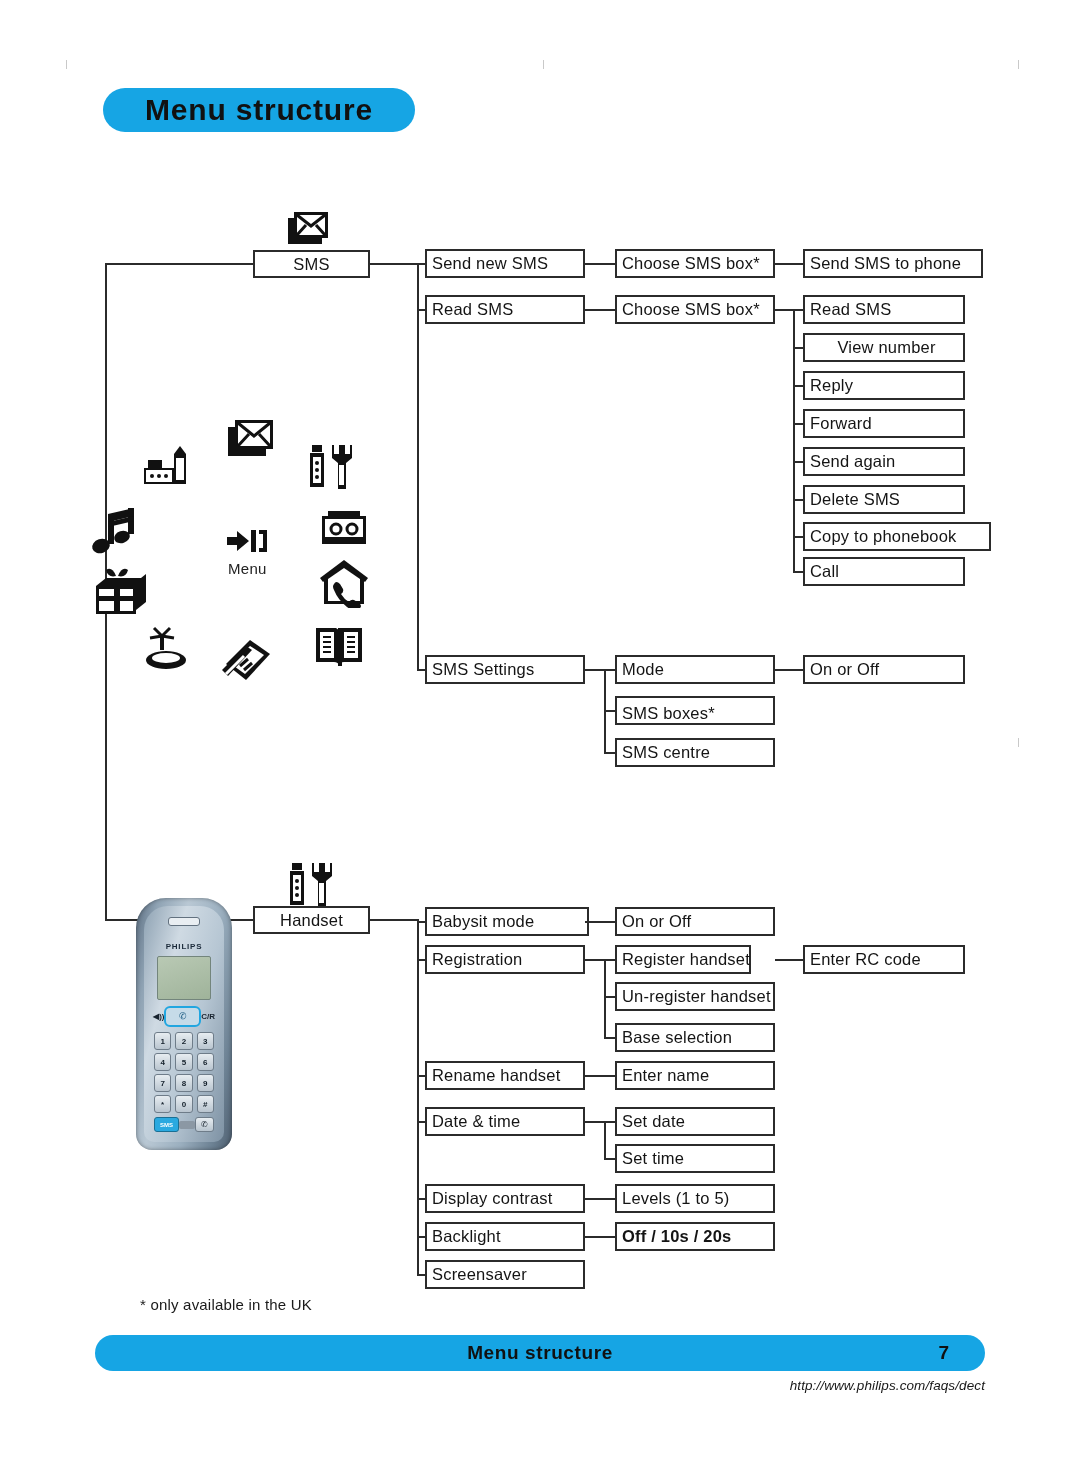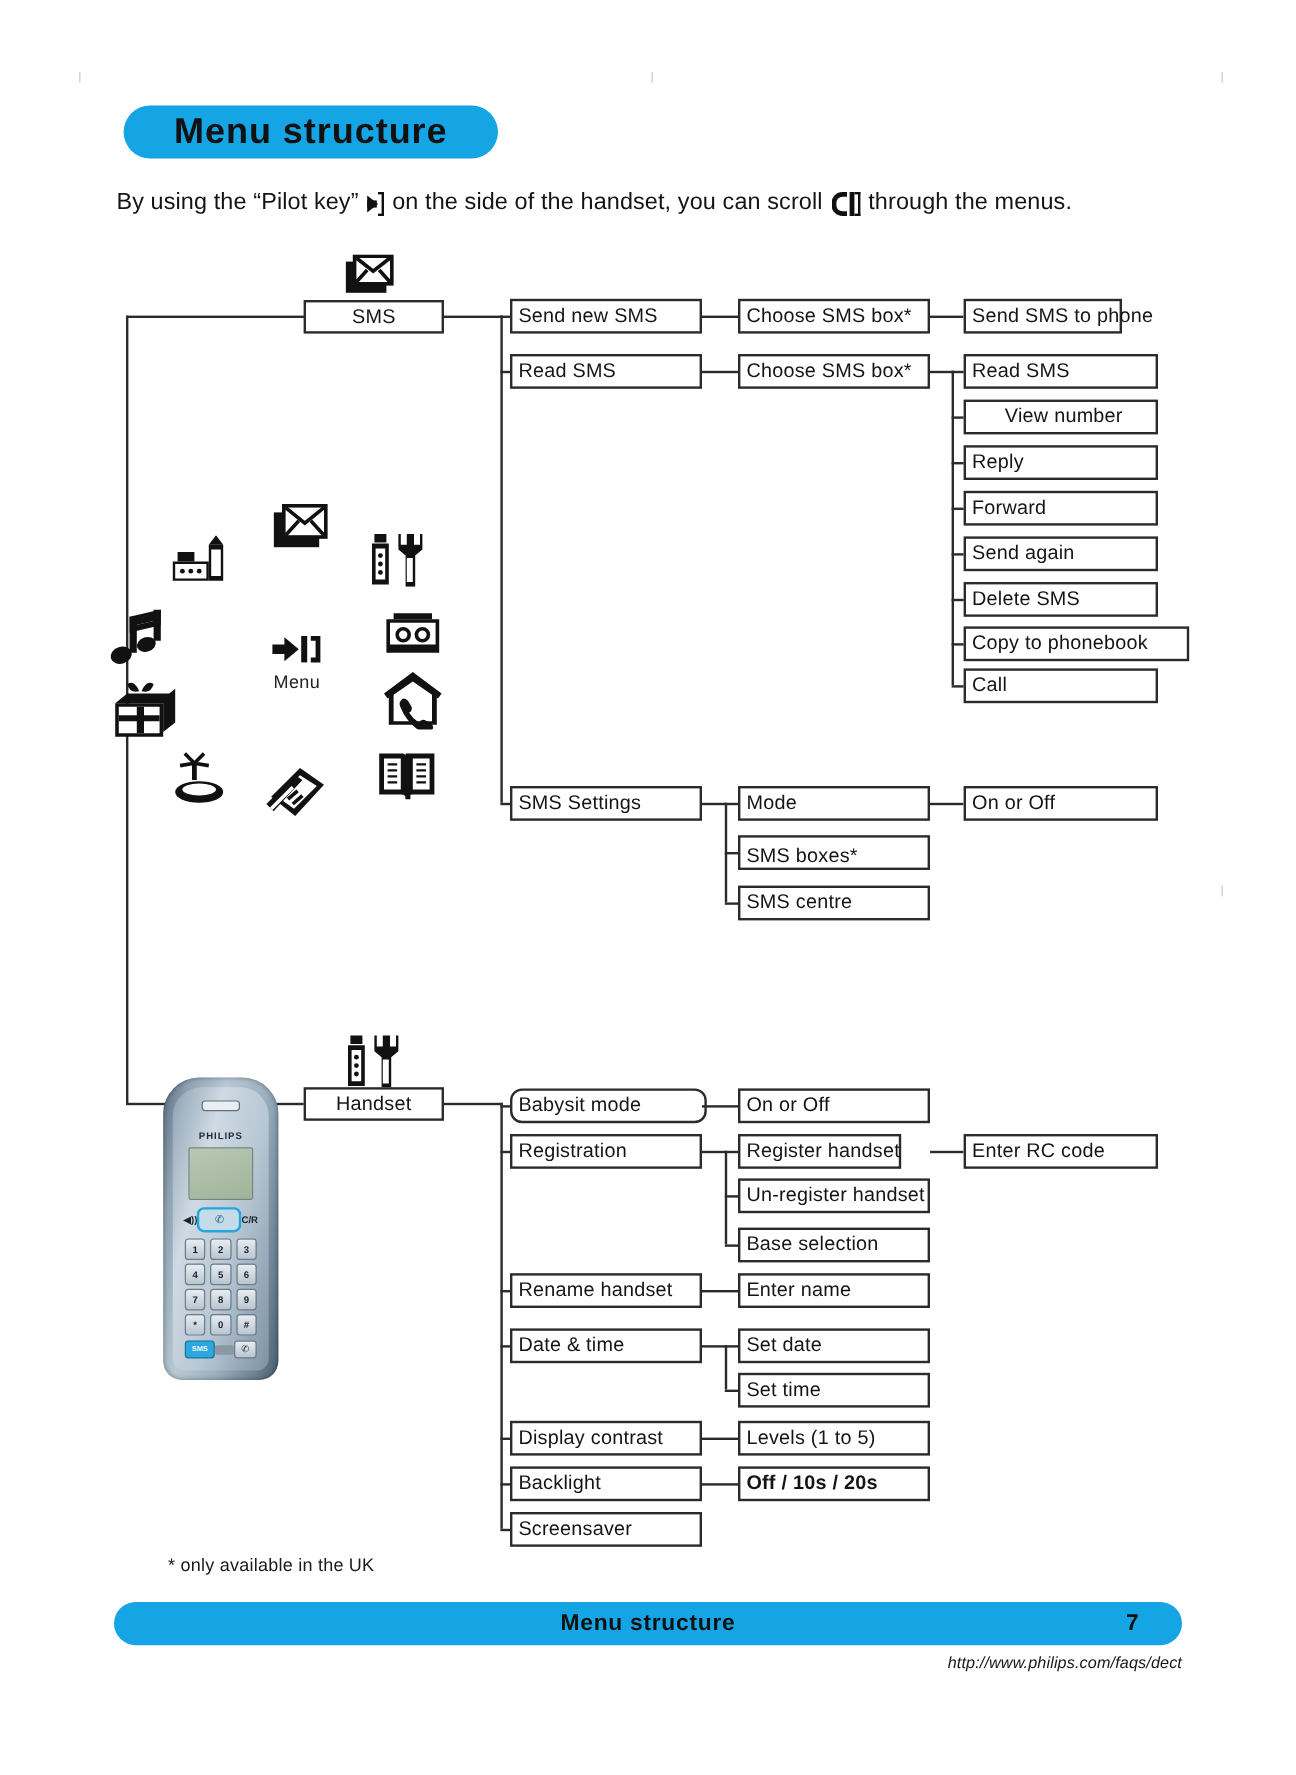--- a/index.html
+++ b/index.html
@@ -312,34 +312,20 @@
 
   <div class="crop-mark" style="left:66px;  top:60px;"></div>
   <div class="crop-mark" style="left:543px; top:60px;"></div>
   <div class="crop-mark" style="left:1018px;top:60px;"></div>
   <div class="crop-mark" style="left:1018px;top:738px;"></div>
 
   <div class="title-banner">
     <span class="label">Menu structure</span>
   </div>
 
-  <div class="intro">
-    <span class="txt">By using the “Pilot key”</span>
-    <span class="glyph-pilot">
-      <span class="arrow"></span>
-        <span class="cap"></span>
-    </span>
-    <span class="txt">on the side of the handset, you can scroll</span>
-    <span class="glyph-scroll">
-      <span class="cshape"></span>
-        <span style="width:4px;height:20px;background:#111;margin-left:2px;"></span>
-        <span class="cap" style="width:5px;height:20px;border:2px solid #111;border-left:none;box-sizing:border-box;"></span>
-    </span>
-    <span class="txt">through the menus.</span>
-  </div>
 
   <svg class="pix" style="position:absolute;left:288px;top:212px;" width="42" height="34" viewBox="0 0 42 34">
     <rect x="0" y="6" width="34" height="26" fill="#111"></rect>
     <rect x="6" y="0" width="34" height="26" fill="#111"></rect>
     <rect x="9" y="3" width="28" height="20" fill="#fff"></rect>
     <path d="M9 3 L23 14 L37 3" stroke="#111" stroke-width="3" fill="none"></path>
     <path d="M9 23 L18 13 M37 23 L28 13" stroke="#111" stroke-width="3" fill="none"></path>
   </svg>
   <div class="box center" style="left:253px; top:250px; width:117px; height:28px;">
     <span>SMS</span>
@@ -354,21 +340,21 @@
 
   <div class="line h" style="left:417px; top:263px; width:10px;"></div>
   <div class="box" style="left:425px; top:249px; width:160px; height:29px;">
     <span>Send new SMS</span>
   </div>
   <div class="line h" style="left:585px; top:263px; width:30px;"></div>
   <div class="box" style="left:615px; top:249px; width:160px; height:29px;">
     <span>Choose SMS box*</span>
   </div>
   <div class="line h" style="left:775px; top:263px; width:28px;"></div>
-  <div class="box" style="left:803px; top:249px; width:132px; height:29px;">
+  <div class="box" style="left:803px; top:249px; width:180px; height:29px;">
     <span>Send SMS to phone</span>
   </div>
 
   <div class="line h" style="left:417px; top:309px; width:10px;"></div>
   <div class="box" style="left:425px; top:295px; width:160px; height:29px;">
     <span>Read SMS</span>
   </div>
   <div class="line h" style="left:585px; top:309px; width:30px;"></div>
   <div class="box" style="left:615px; top:295px; width:160px; height:29px;">
     <span>Choose SMS box*</span>
@@ -589,21 +575,21 @@
     <path d="M31 20 h5 v20 h-5 z" fill="#fff"></path>
   </svg>
   <div class="box center" style="left:253px; top:906px; width:117px; height:28px;">
     <span>Handset</span>
   </div>
 
   <div class="line h" style="left:370px; top:919px; width:49px;"></div>
   <div class="line v" style="left:417px; top:919px; height:355px;"></div>
 
   <div class="line h" style="left:417px; top:921px; width:10px;"></div>
-  <div class="box" style="left:425px; top:907px; width:164px; height:29px;border-radius:10px;">
+  <div class="box" style="left:425px; top:907px; width:164px; height:29px;">
     <span>Babysit mode</span>
   </div>
   <div class="line h" style="left:585px; top:921px; width:30px;"></div>
   <div class="box" style="left:615px; top:907px; width:160px; height:29px;">
     <span>On or Off</span>
   </div>
 
   <div class="line h" style="left:417px; top:959px; width:10px;"></div>
   <div class="box" style="left:425px; top:945px; width:160px; height:29px;">
     <span>Registration</span>

